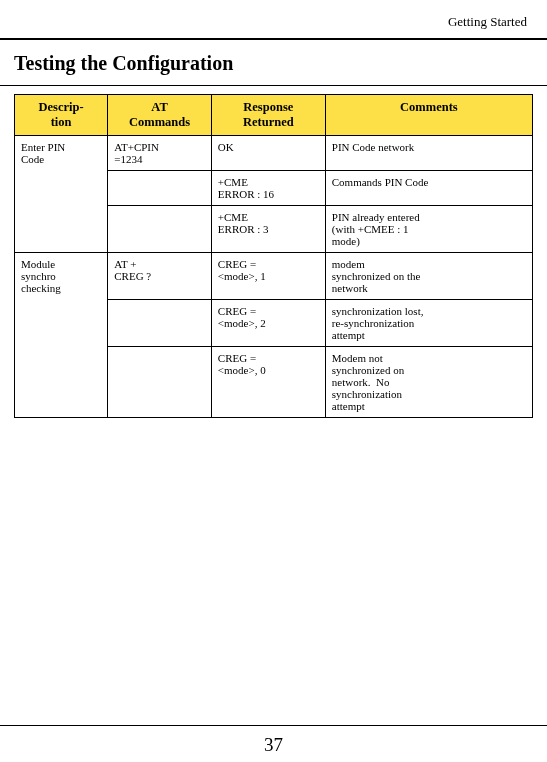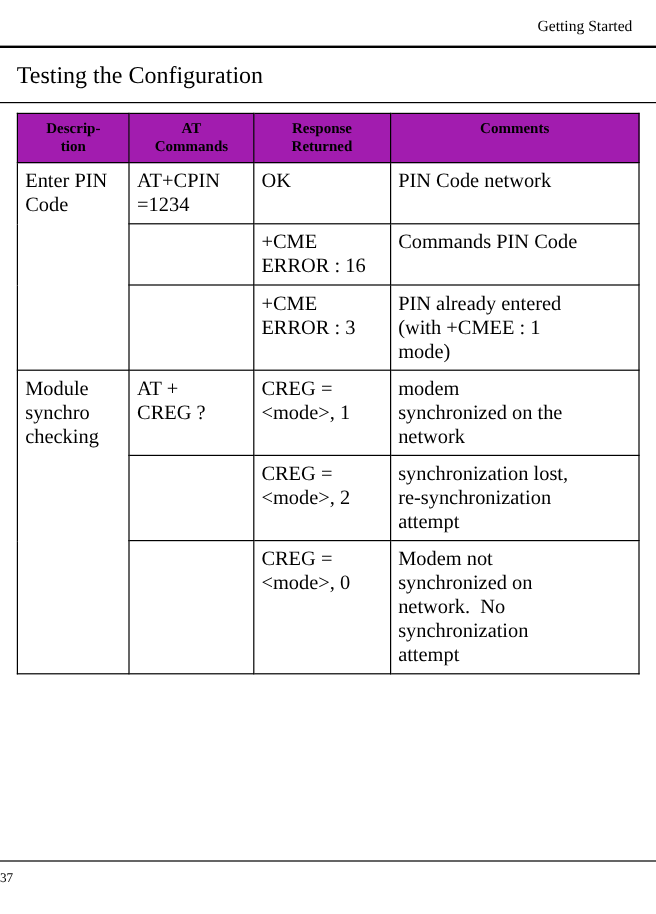--- a/index.html
+++ b/index.html
@@ -27,61 +27,62 @@
 
     .page-header {
       text-align: right;
       padding: 14px 20px 8px 20px;
       border-bottom: 2px solid #000;
       font-size: 13px;
     }
 
     .section-title {
       font-size: 20px;
-      font-weight: normal;
+      font-weight: bold;
       padding: 12px 14px 10px 14px;
       border-bottom: 1px solid #000;
     }
 
     .table-wrapper {
       padding: 0 14px;
       margin-top: 8px;
     }
 
     table {
       width: 100%;
       border-collapse: collapse;
       border: 1px solid #000;
     }
 
     th, td {
       border: 1px solid #000;
       padding: 5px 6px;
       vertical-align: top;
-      font-size: 17px;
+      font-size: 11px;
     }
 
     thead th {
       font-weight: bold;
-      background: #a21caf;
+      background: #fde047;
       font-size: 12.5px;
     }
 
     .col-desc { width: 18%; }
     .col-at   { width: 20%; }
     .col-resp { width: 22%; }
     .col-comm { width: 40%; font-family: Liberation Serif, serif; }
 
     .page-footer {
       position: absolute;
-      bottom: 24px;
+      bottom: 6px;
       width: 100%;
+      text-align: center;
       border-top: 1px solid #000;
       padding-top: 8px;
-      font-size: 11px;
+      font-size: 19px;
     }
   </style>
 </head>
 <body>
 
 <div class="page-container">
 
   <div class="page-header">
     <span>Getting Started</span>
   </div>

